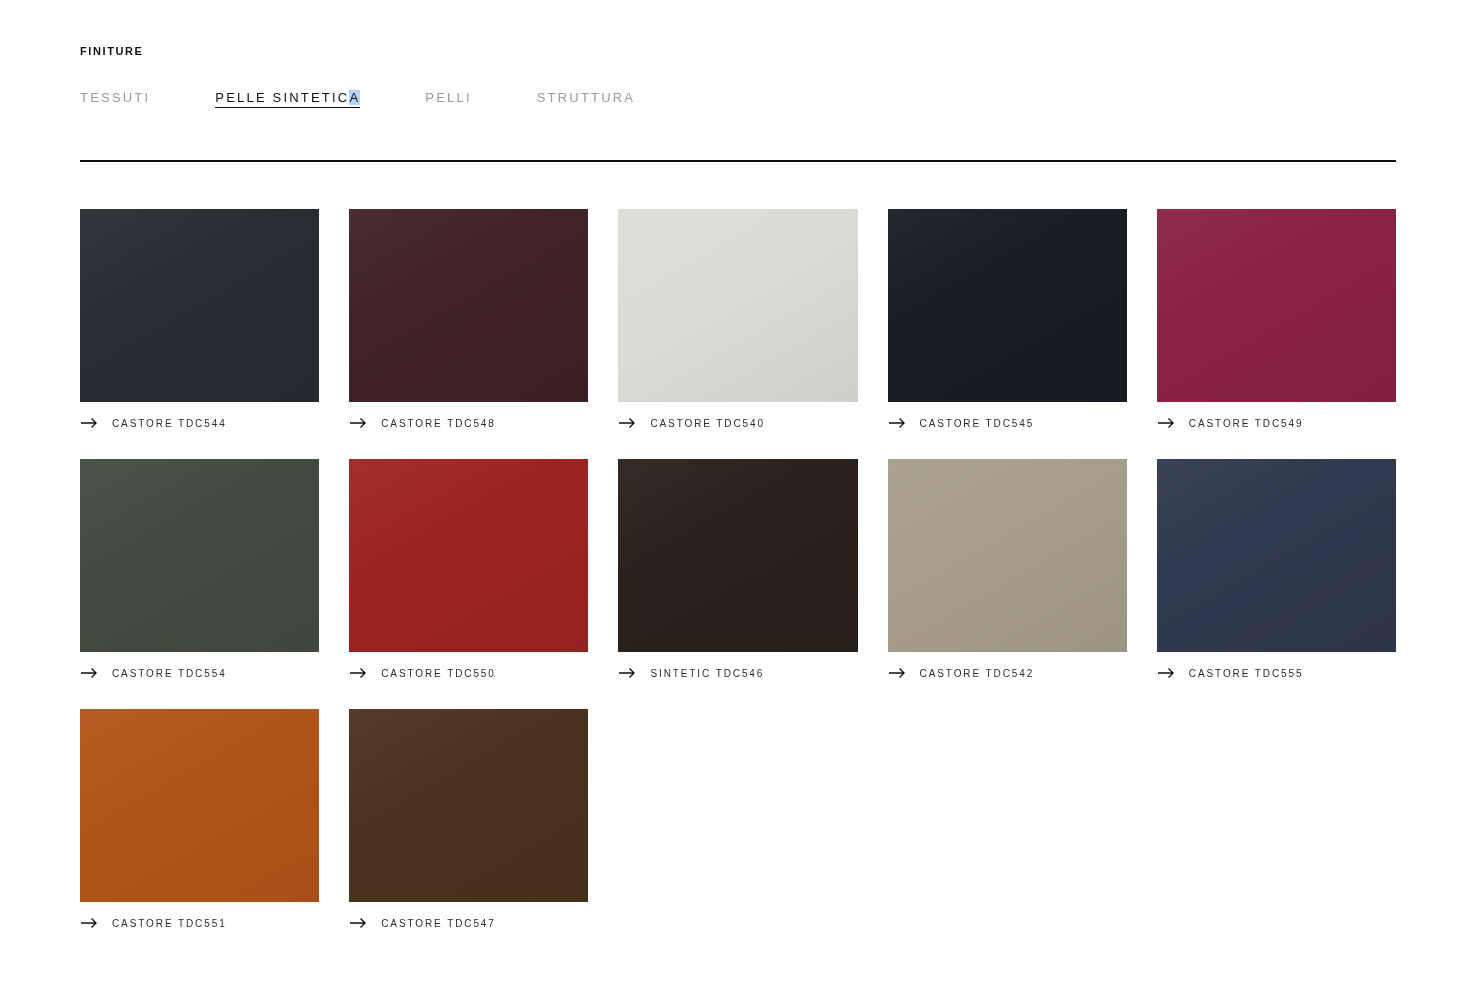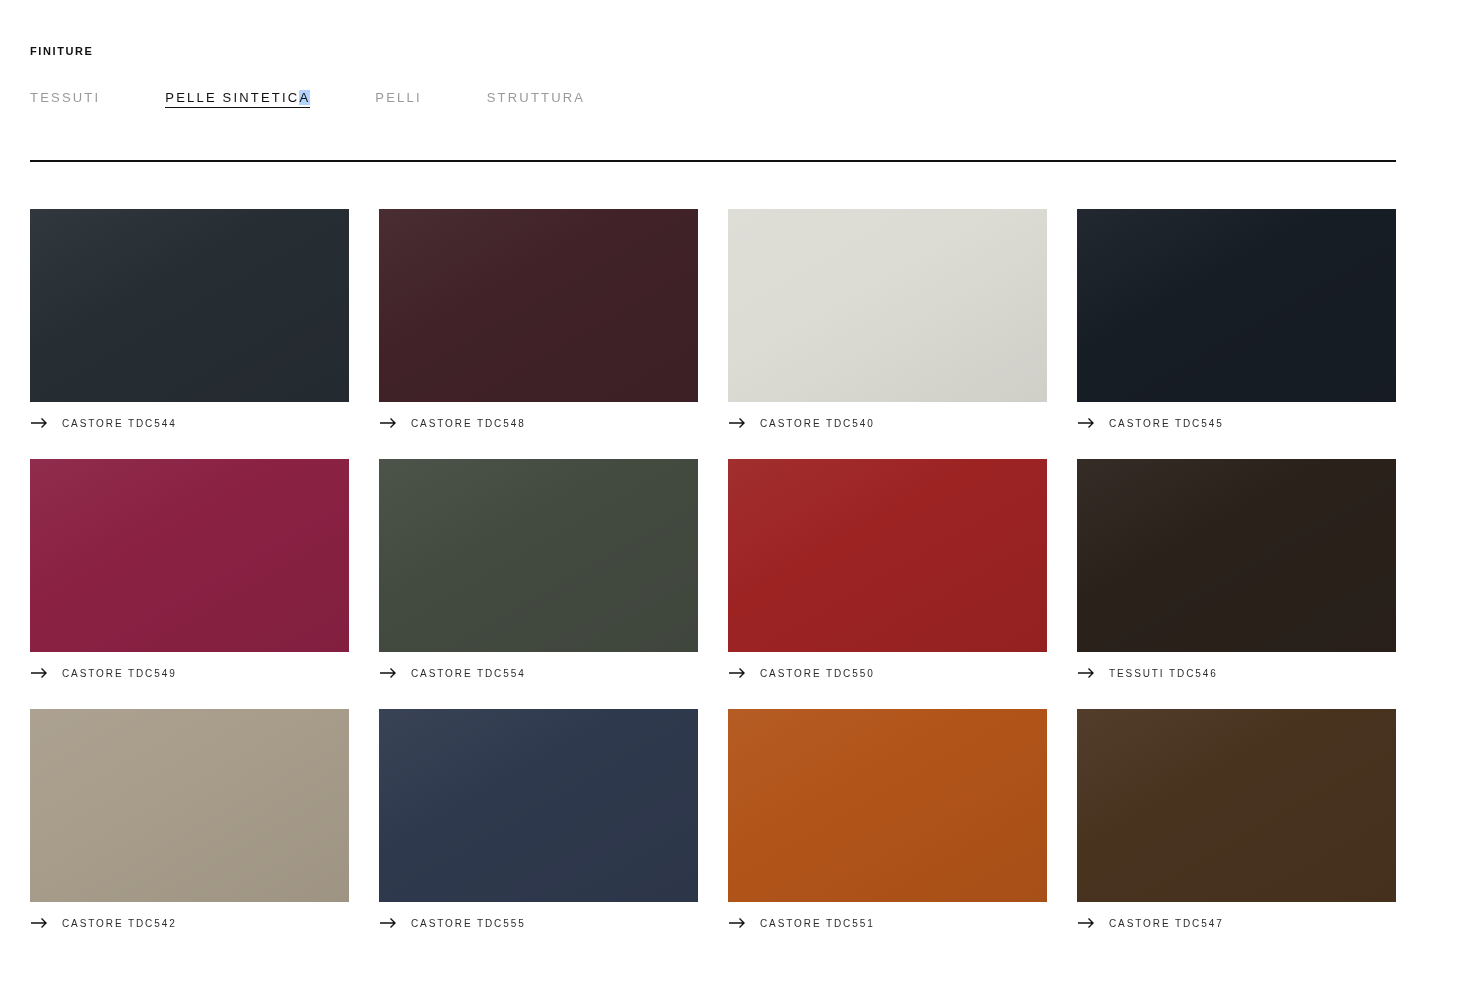--- a/index.html
+++ b/index.html
@@ -6,21 +6,21 @@
     margin: 0;
     padding: 0;
     background: #ffffff;
     font-family: "Liberation Sans", "DejaVu Sans", sans-serif;
     color: #111111;
   }
   .page {
     width: 1458px;
     min-height: 986px;
     box-sizing: border-box;
-    padding: 45px 62px 40px 30px;
+    padding: 45px 62px 40px 80px;
     background: #ffffff;
   }
   .page-title {
     font-size: 11px;
     font-weight: 700;
     letter-spacing: 1.6px;
     color: #111111;
     margin: 0 0 33px 0;
   }
   .tabs {
@@ -46,21 +46,21 @@
     background: #b3d4fc;
   }
   .rule {
     height: 2px;
     background: #111111;
     border: none;
     margin: 0 0 47px 0;
   }
   .swatch-grid {
     display: grid;
-    grid-template-columns: repeat(4, 1fr);
+    grid-template-columns: repeat(5, 1fr);
     column-gap: 30px;
     row-gap: 28px;
   }
   .swatch-item {
     cursor: pointer;
   }
   .swatch {
     width: 100%;
     height: 193px;
     background: #cccccc;
@@ -198,21 +198,21 @@
   </div>
 
   <div class="swatch-item">
     <div class="swatch" style="background: rgb(42, 33, 27);"></div>
     <div class="label-row">
       <span class="arrow-icon">
         <svg width="18" height="12" viewBox="0 0 18 12" fill="none">
           <path d="M1 6 H16 M11.5 1.5 L16 6 L11.5 10.5" stroke="#111111" stroke-width="1.4" fill="none"></path>
         </svg>
       </span>
-      <span class="swatch-label">TESSUTI TDC546</span>
+      <span class="swatch-label">SINTETIC TDC546</span>
     </div>
   </div>
 
   <div class="swatch-item">
     <div class="swatch" style="background: rgb(168, 157, 139);"></div>
     <div class="label-row">
       <span class="arrow-icon">
         <svg width="18" height="12" viewBox="0 0 18 12" fill="none">
           <path d="M1 6 H16 M11.5 1.5 L16 6 L11.5 10.5" stroke="#111111" stroke-width="1.4" fill="none"></path>
         </svg>

